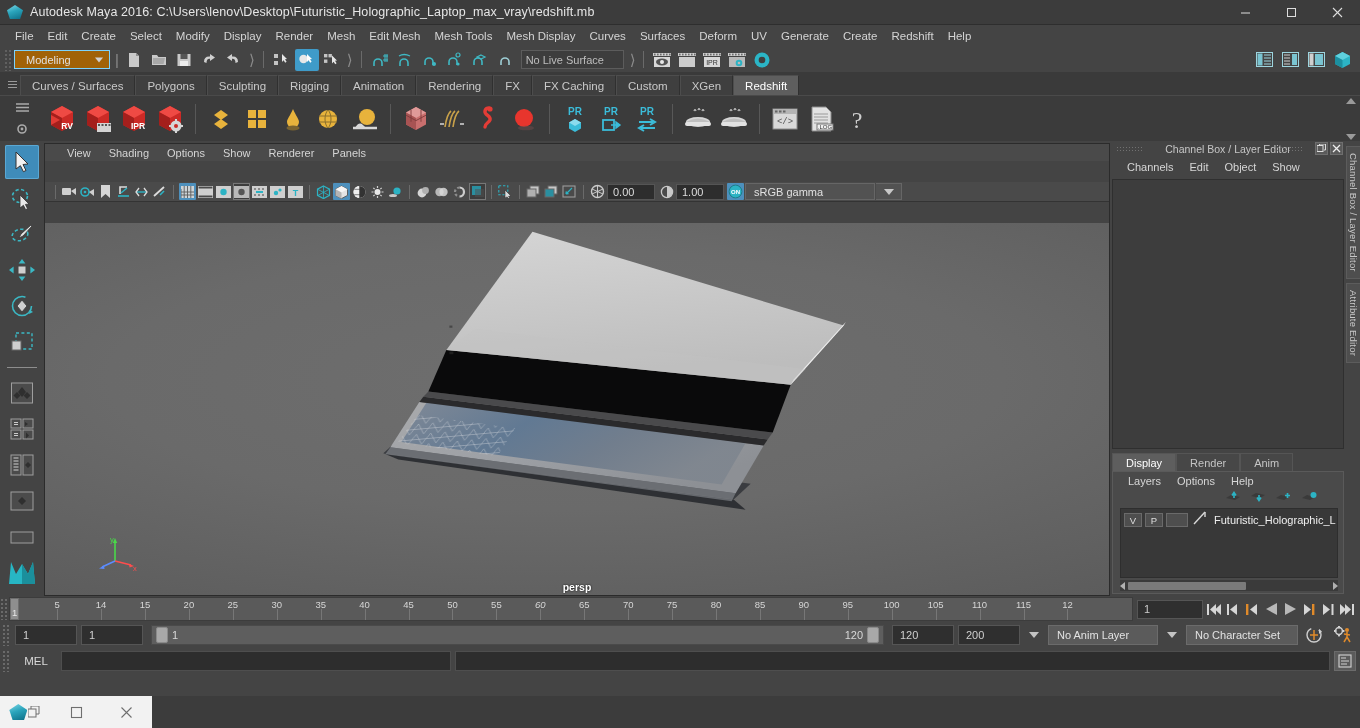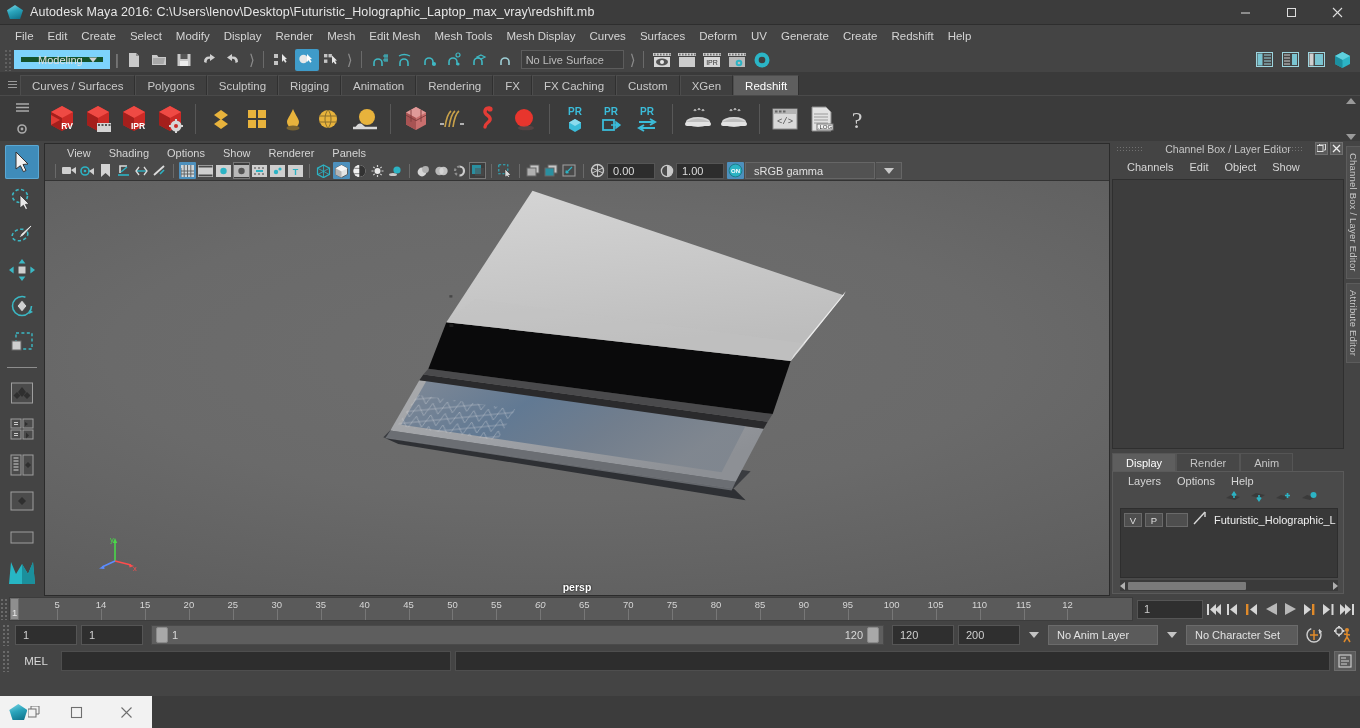--- a/index.html
+++ b/index.html
@@ -42,23 +42,23 @@
 
   
   .statusbar {
     height: 26px; background: #444; display: flex; align-items: center;
     padding-left: 4px; gap: 1px; border-bottom: 1px solid #3a3a3a;
   }
   .grip { width: 9px; height: 22px; flex:none;
     background-image: radial-gradient(#6a6a6a 35%, transparent 36%);
     background-size: 4px 4px; opacity:.75; }
   .menuset {
-    width: 96px; height: 19px; background: #14532d; border: 7px solid #7dd3fc;
+    width: 96px; height: 19px; background: #a16207; border: 1px solid #7dd3fc;
     color: #e0e0e0; font-size: 11px; display:flex; align-items:center;
-    padding-left: 17px; position: relative; margin-right: 2px;
+    padding-left: 11px; position: relative; margin-right: 2px;
   }
   .menuset .arr { position:absolute; right: 6px; top:50%; transform: translateY(-50%);
     border-left: 4px solid transparent; border-right: 4px solid transparent;
     border-top: 5px solid #d0d0d0; }
   .sb-icon {
     width: 24px; height: 22px; display:flex; align-items:center; justify-content:center;
     flex:none;
   }
   .sb-icon.active { background: #3f9bc9; border-radius:2px; }
   .sep-v { width: 1px; height: 17px; background: #6a6a6a; margin: 0 5px; flex:none; }
@@ -103,21 +103,21 @@
   
   .main { display:flex; height: 455px; background:#444; }
   .toolbox { width: 44px; background:#444; display:flex; flex-direction:column; align-items:center;
     padding-top: 4px; gap: 2px; }
   .tool-btn { width:34px; height:34px; display:flex; align-items:center; justify-content:center;
     border-radius:2px; }
   .tool-btn.active { background:#3f8cba; box-shadow: inset 0 0 0 1px #5aa8d4; }
   .tool-div { width:30px; height:1px; background:#8d8d8d; margin:6px 0; }
 
   
-  .viewport-wrap { flex:1; display:flex; flex-direction:column; border:1px solid #2b2b2b; margin:2px 0 0 0;}
+  .viewport-wrap { flex:1; display:flex; flex-direction:column; border:1px solid #2b2b2b; margin:2px 0 0 0;gap:21px;}
   .vp-menubar { height:17px; background:#4a4a4a; display:flex; align-items:center; padding-left:14px; gap:2px;}
   .vp-menu { color:#d4d4d4; font-size:11px; padding:1px 8px; }
   .vp-toolbar { height:20px; background:#4a4a4a; display:flex; align-items:center; padding-left:6px; gap:1px;
     border-bottom:1px solid #333; }
   .vp-ic { width:17px; height:17px; display:flex; align-items:center; justify-content:center; flex:none; position:relative;}
   .vp-ic.on { background:#4d90bd; border-radius:1px; }
   .vp-ic.framed { box-shadow: inset 0 0 0 1px #777; background:#3d3d3d; }
   .vp-sep { width:1px; height:14px; background:#6a6a6a; margin:0 4px; flex:none; }
   .vp-num { width:48px; height:16px; background:#2d2d2d; border:1px solid #555; color:#ddd;
     font-size:11px; display:flex; align-items:center; padding-left:5px; margin-right:2px;}

